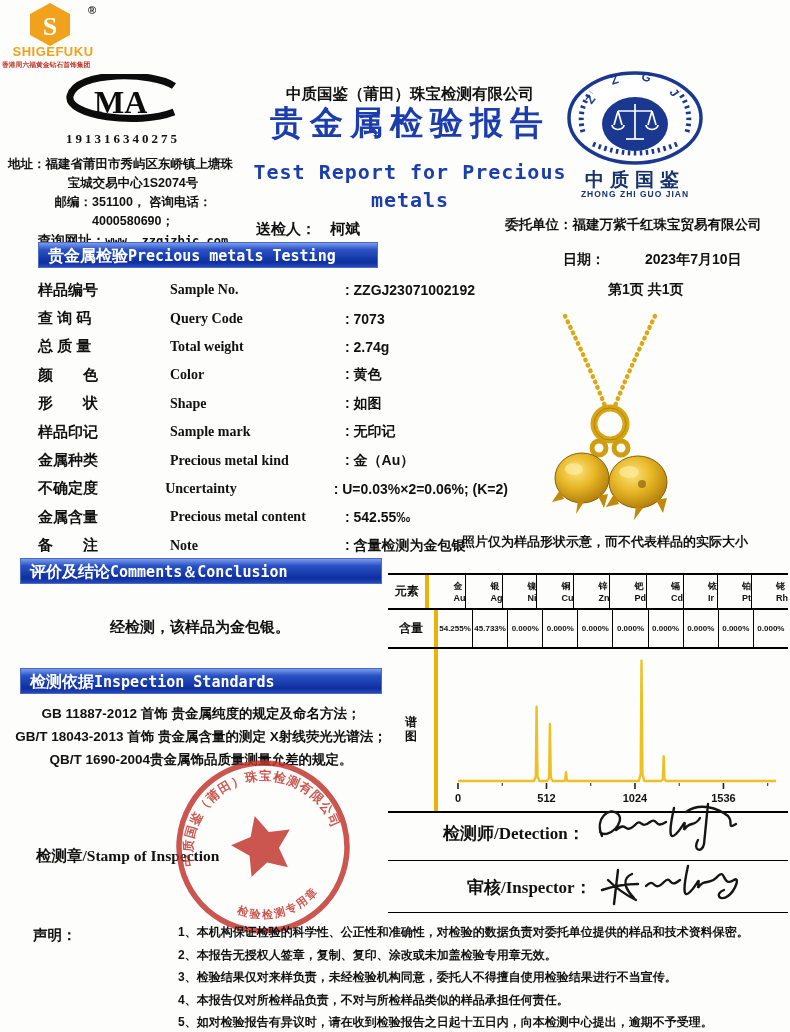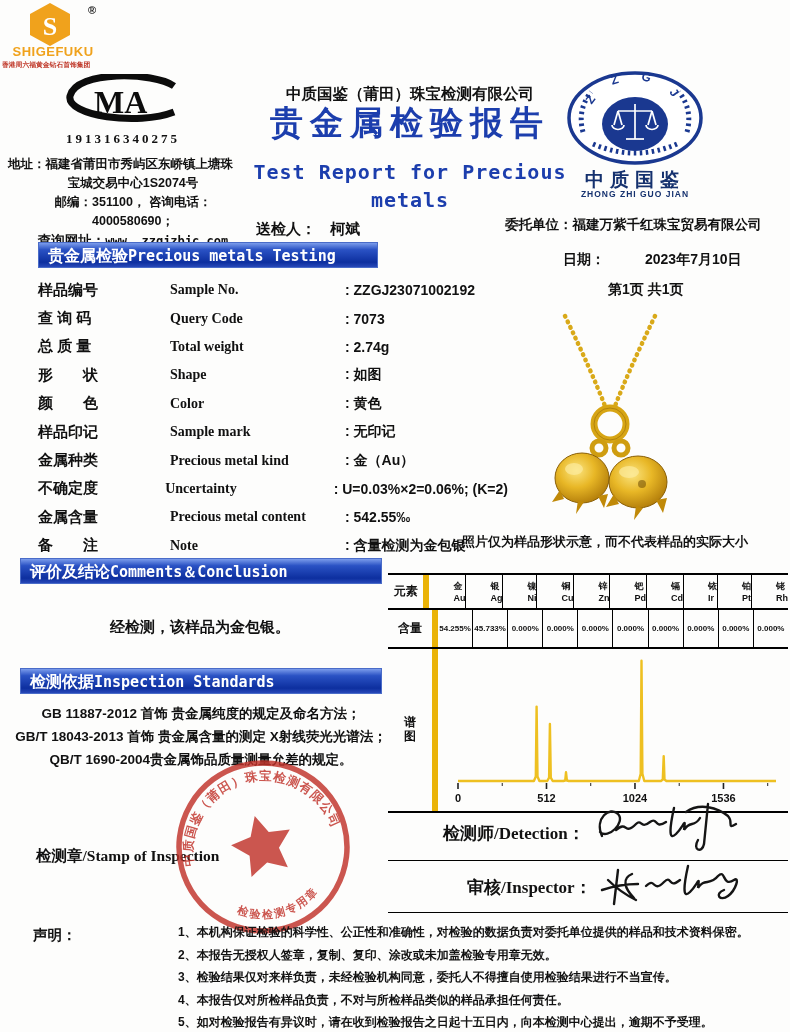--- a/index.html
+++ b/index.html
@@ -22,21 +22,21 @@
   #fields{position:absolute;left:38px;top:276px;width:470px;}
   .f-row{display:flex;height:28.4px;align-items:center;}
   .f-cn{width:132px;font-size:15px;font-weight:bold;white-space:pre;}
   .f-en{width:175px;font-size:14px;font-weight:bold;font-family:"Liberation Serif",serif;}
   .f-val{font-size:14px;font-weight:bold;white-space:nowrap;}
 
   
   #etable{position:absolute;left:388px;top:573px;width:400px;border-top:2.5px solid #000;}
   .et-row{display:flex;border-bottom:2px solid #000;}
   .et-label{width:50px;display:flex;align-items:center;justify-content:center;
-            border-right:6px solid #eab308;font-weight:bold;font-size:12px;box-sizing:border-box;}
+            border-right:4px solid #eab308;font-weight:bold;font-size:12px;box-sizing:border-box;}
   .et-cells{flex:1;display:flex;}
   .et-cell{flex:1;display:flex;align-items:center;justify-content:center;
            border-right:1.5px solid #000;font-weight:bold;box-sizing:border-box;}
   .et-cell:last-child{border-right:none;}
   .et-head .et-cell{font-size:9px;height:33px;padding-left:24px;}
   .et-vals .et-cell{font-size:8px;height:37px;}
   .v-label{width:1em;line-height:1.15;text-align:center;word-break:break-all;font-size:12px;font-weight:bold;}
   .chart-row{display:flex;border-bottom:2px solid #000;height:162px;}
   .chart-area{flex:1;}
 
@@ -138,29 +138,29 @@
         <span class="f-val">: 7073</span>
       </div>
 
       <div class="f-row">
         <span class="f-cn">总 质 量</span>
         <span class="f-en">Total weight</span>
         <span class="f-val">: 2.74g</span>
       </div>
 
       <div class="f-row">
+        <span class="f-cn">颜　　色</span>
+        <span class="f-en">Color</span>
+        <span class="f-val">: 黄色</span>
+      </div>
+
+      <div class="f-row">
         <span class="f-cn">形　　状</span>
         <span class="f-en">Shape</span>
         <span class="f-val">: 如图</span>
-      </div>
-
-      <div class="f-row">
-        <span class="f-cn">颜　　色</span>
-        <span class="f-en">Color</span>
-        <span class="f-val">: 黄色</span>
       </div>
 
       <div class="f-row">
         <span class="f-cn">样品印记</span>
         <span class="f-en">Sample mark</span>
         <span class="f-val">: 无印记</span>
       </div>
 
       <div class="f-row">
         <span class="f-cn">金属种类</span>

